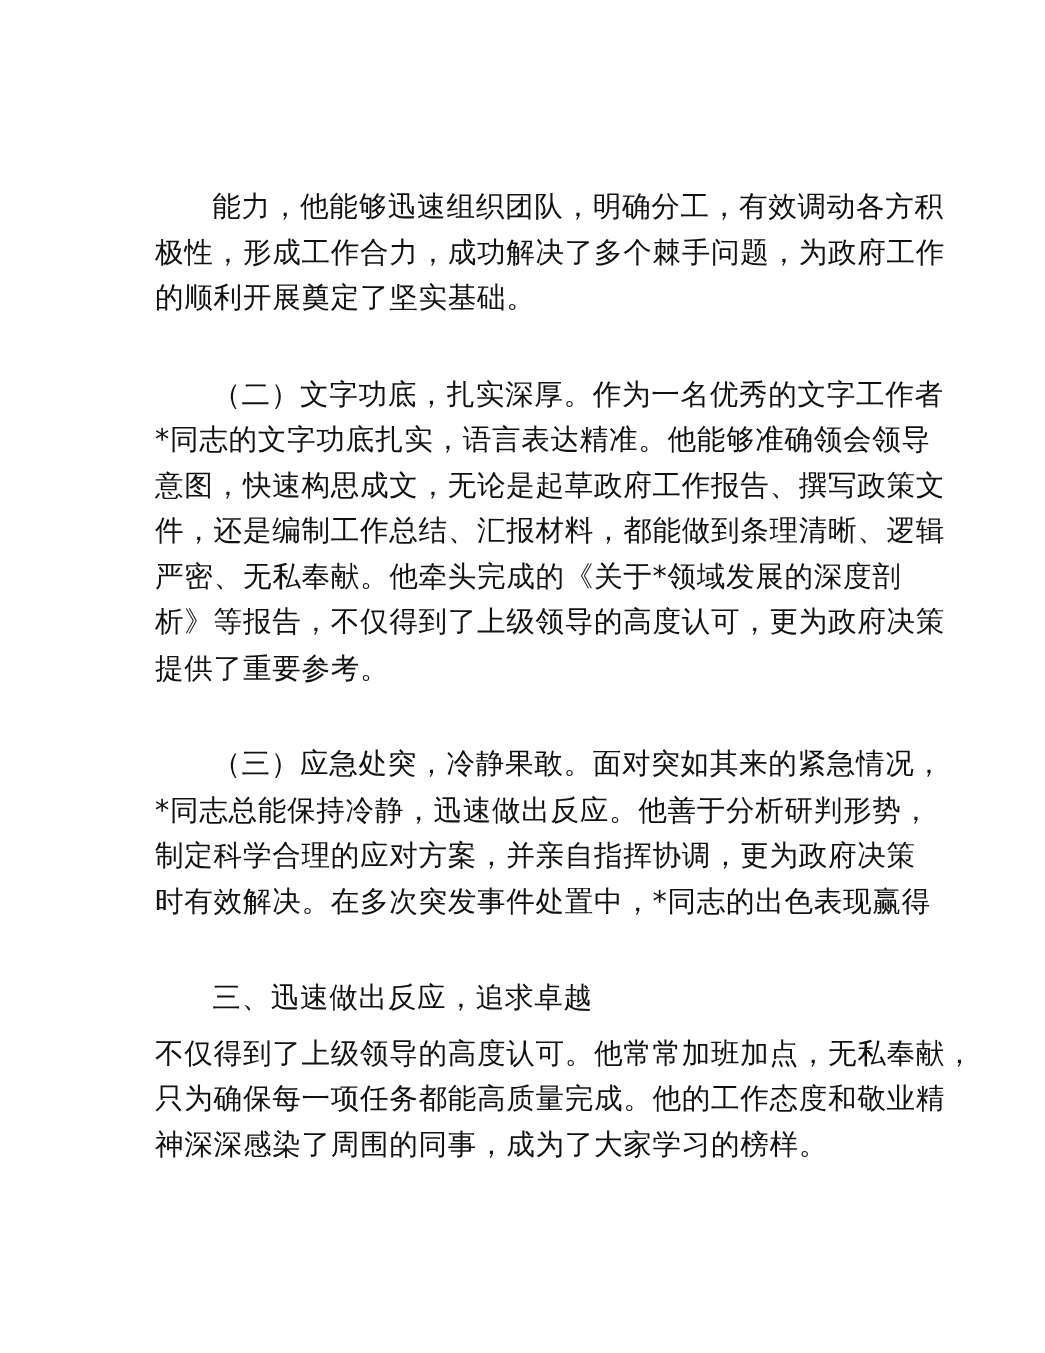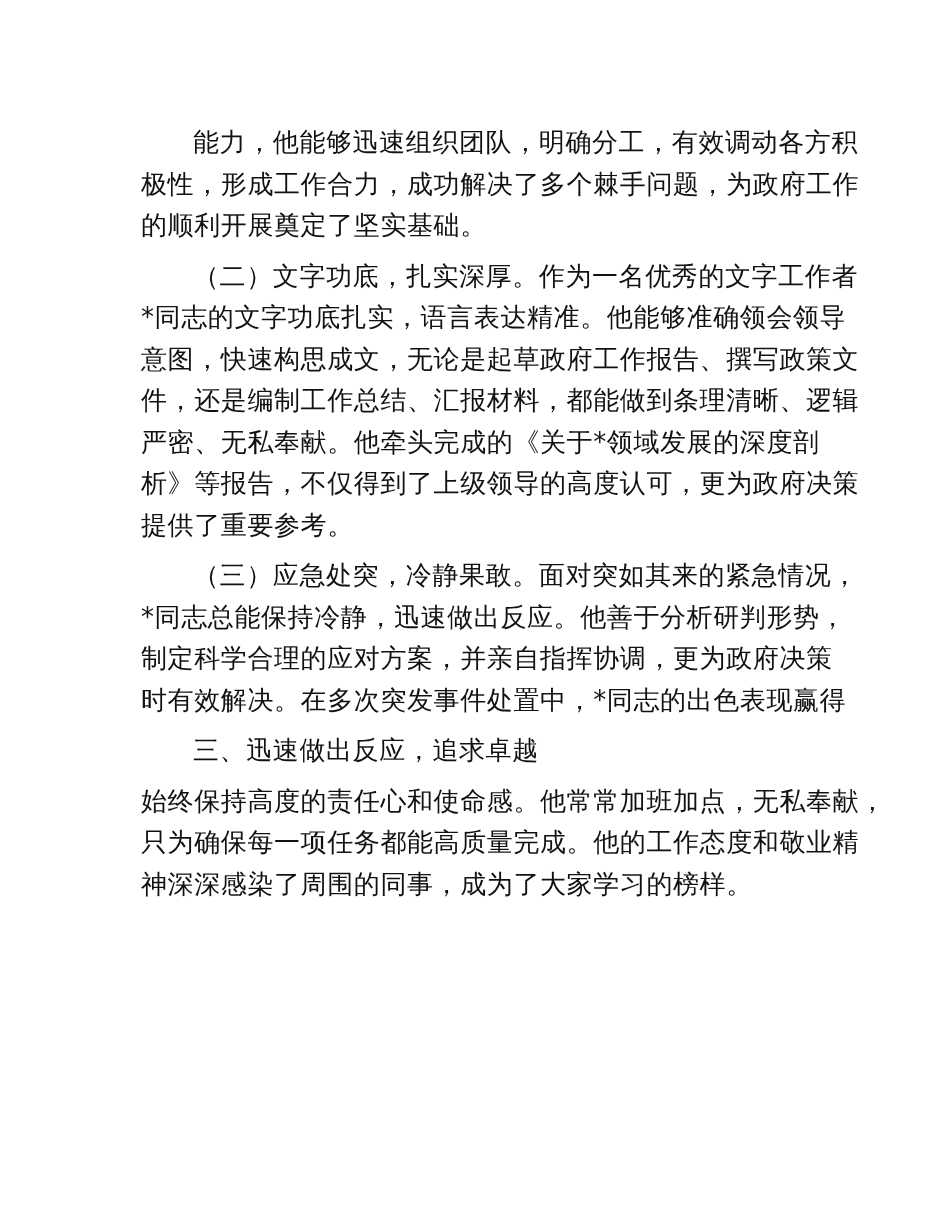--- a/index.html
+++ b/index.html
@@ -39,20 +39,21 @@
     }
     .para .line {
       display: block;
       white-space: nowrap;
     }
     .indent {
       padding-left: 52px;
     }
     .gap-after {
       margin-bottom: 9px;
+      margin-top: 46px;
     }
   </style>
 </head>
 <body>
 
 <div class="page">
   <div class="content">
 
     <div class="para gap-after">
       <span class="line indent">能力，他能够迅速组织团队，明确分工，有效调动各方积</span>
@@ -75,19 +76,19 @@
       <span class="line">*同志总能保持冷静，迅速做出反应。他善于分析研判形势，</span>
       <span class="line">制定科学合理的应对方案，并亲自指挥协调，更为政府决策</span>
       <span class="line">时有效解决。在多次突发事件处置中，*同志的出色表现赢得</span>
     </div>
 
     <div class="para gap-after">
       <span class="line indent">三、迅速做出反应，追求卓越</span>
     </div>
 
     <div class="para">
-      <span class="line">始终保持高度的责任心和使命感。他常常加班加点，无私奉献，</span>
+      <span class="line">不仅得到了上级领导的高度认可。他常常加班加点，无私奉献，</span>
       <span class="line">只为确保每一项任务都能高质量完成。他的工作态度和敬业精</span>
       <span class="line">神深深感染了周围的同事，成为了大家学习的榜样。</span>
     </div>
 
   </div>
 </div>
 
 </body></html>

